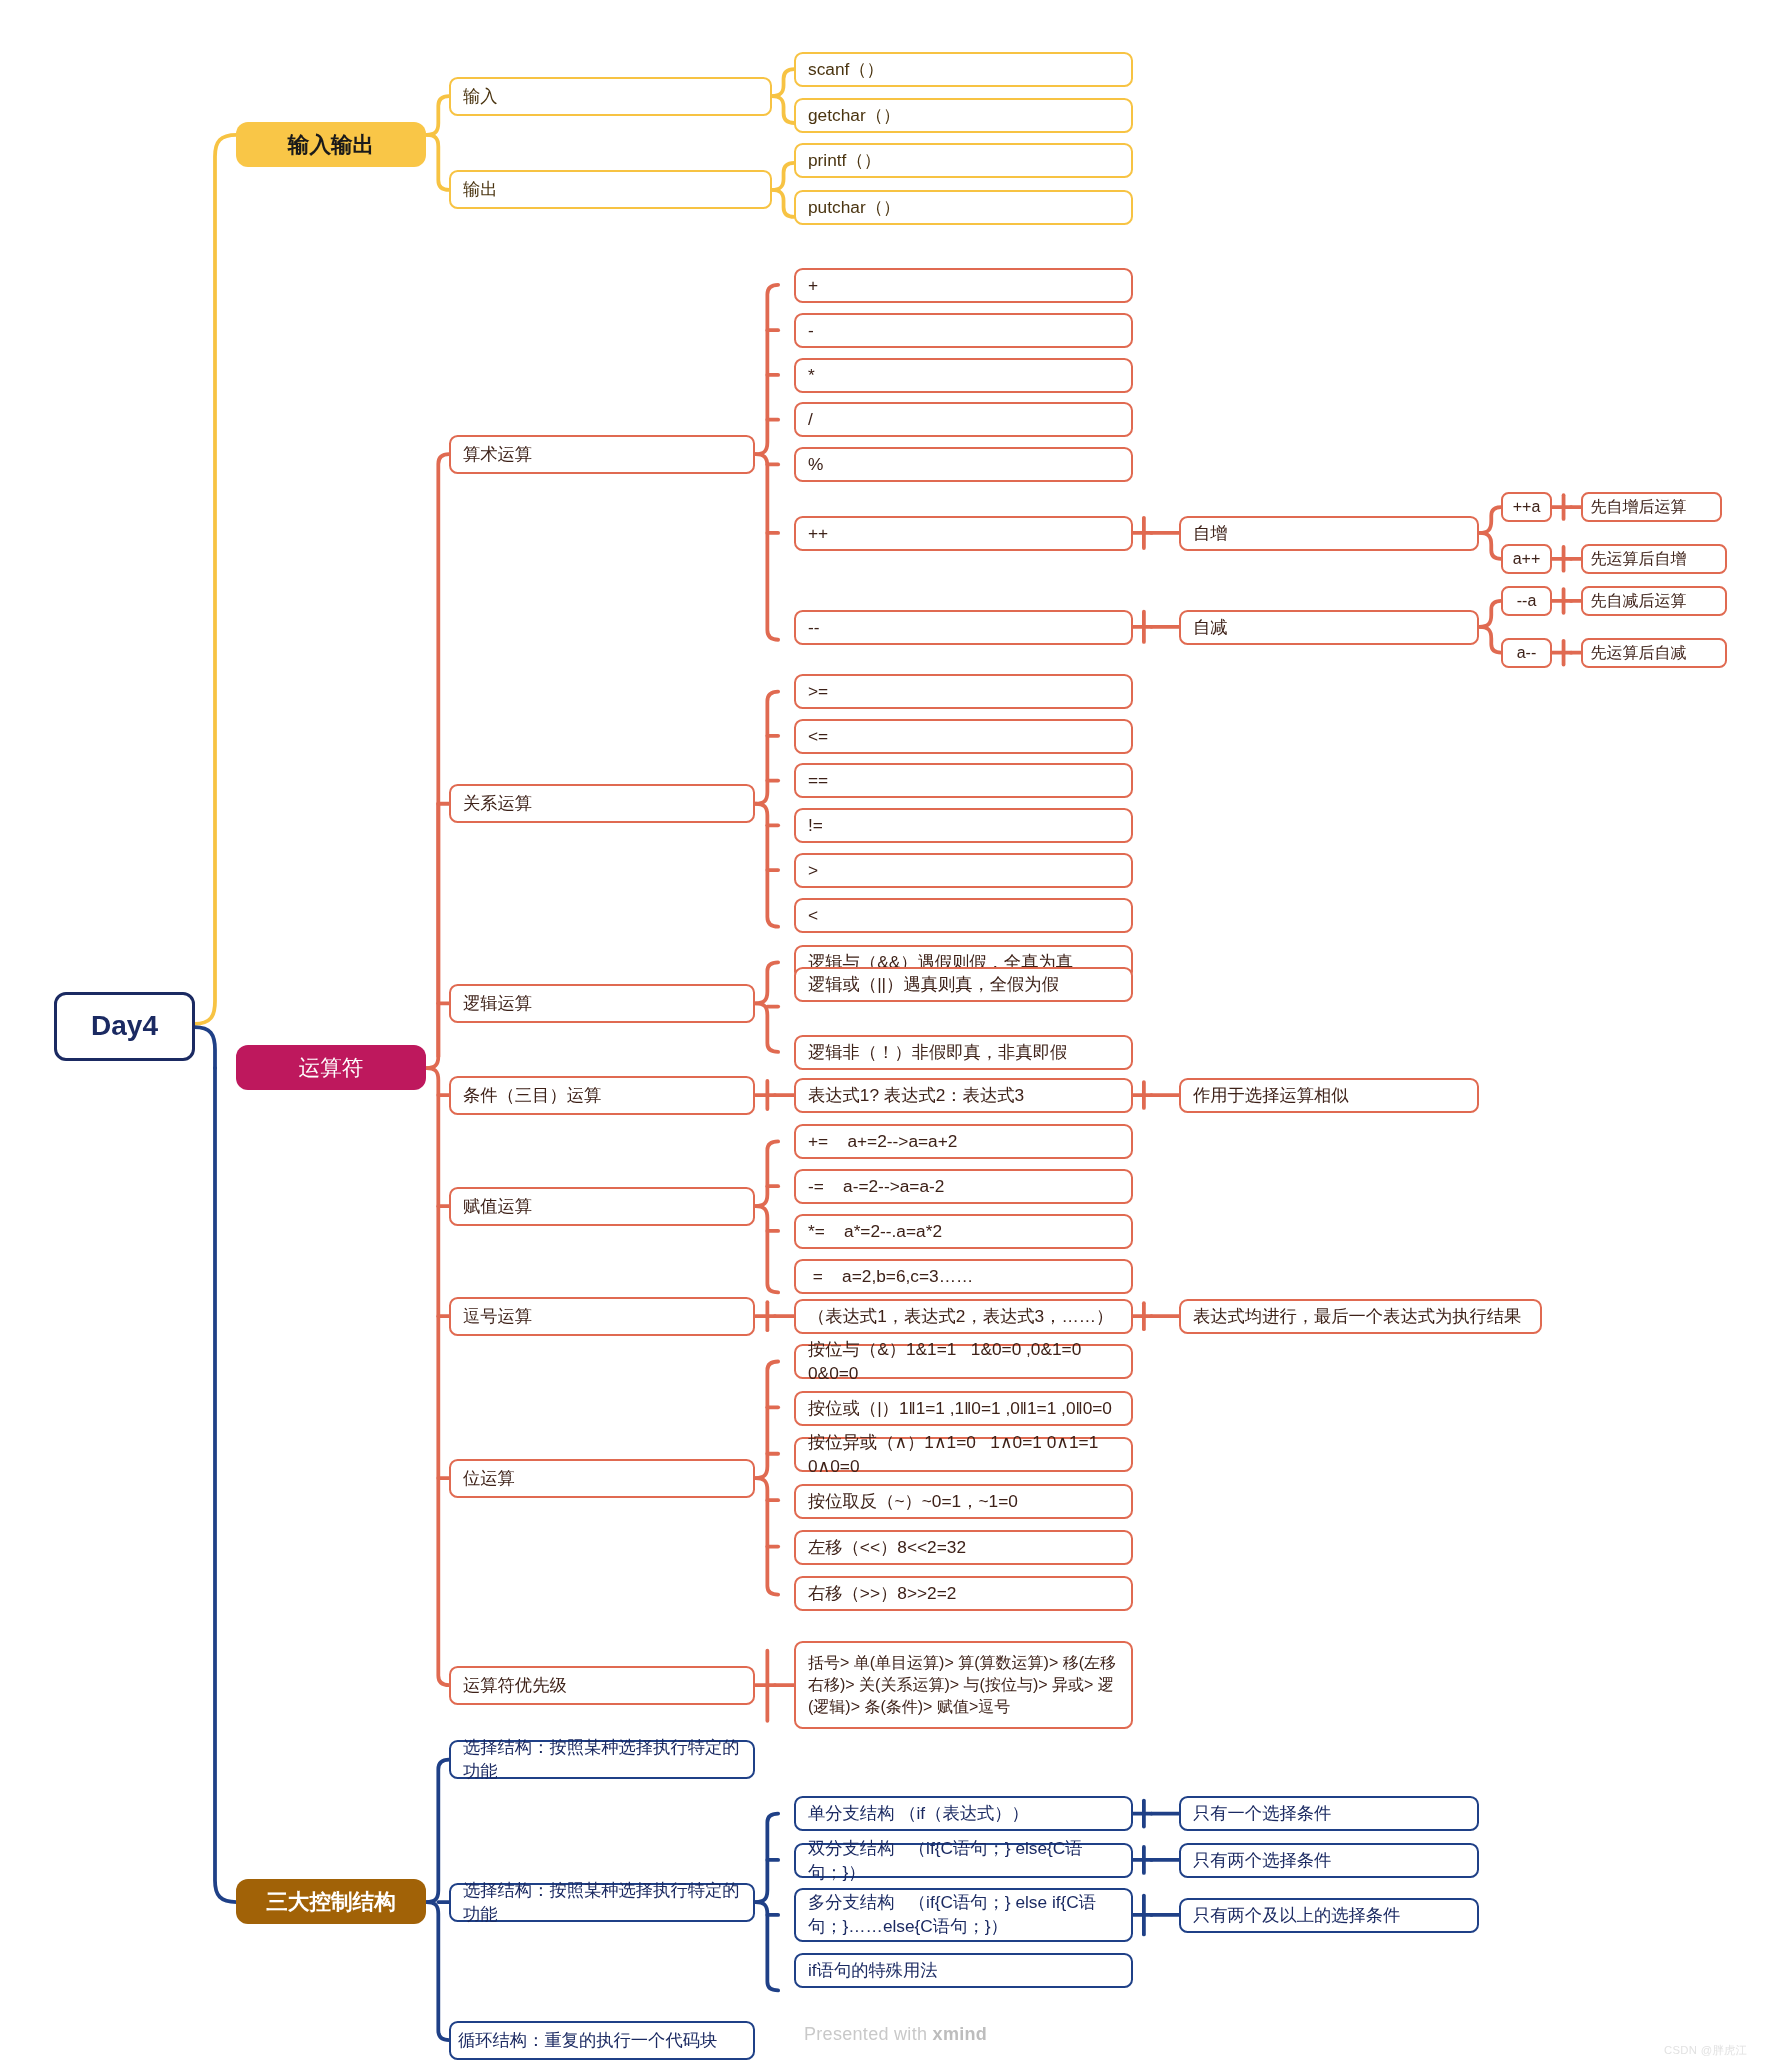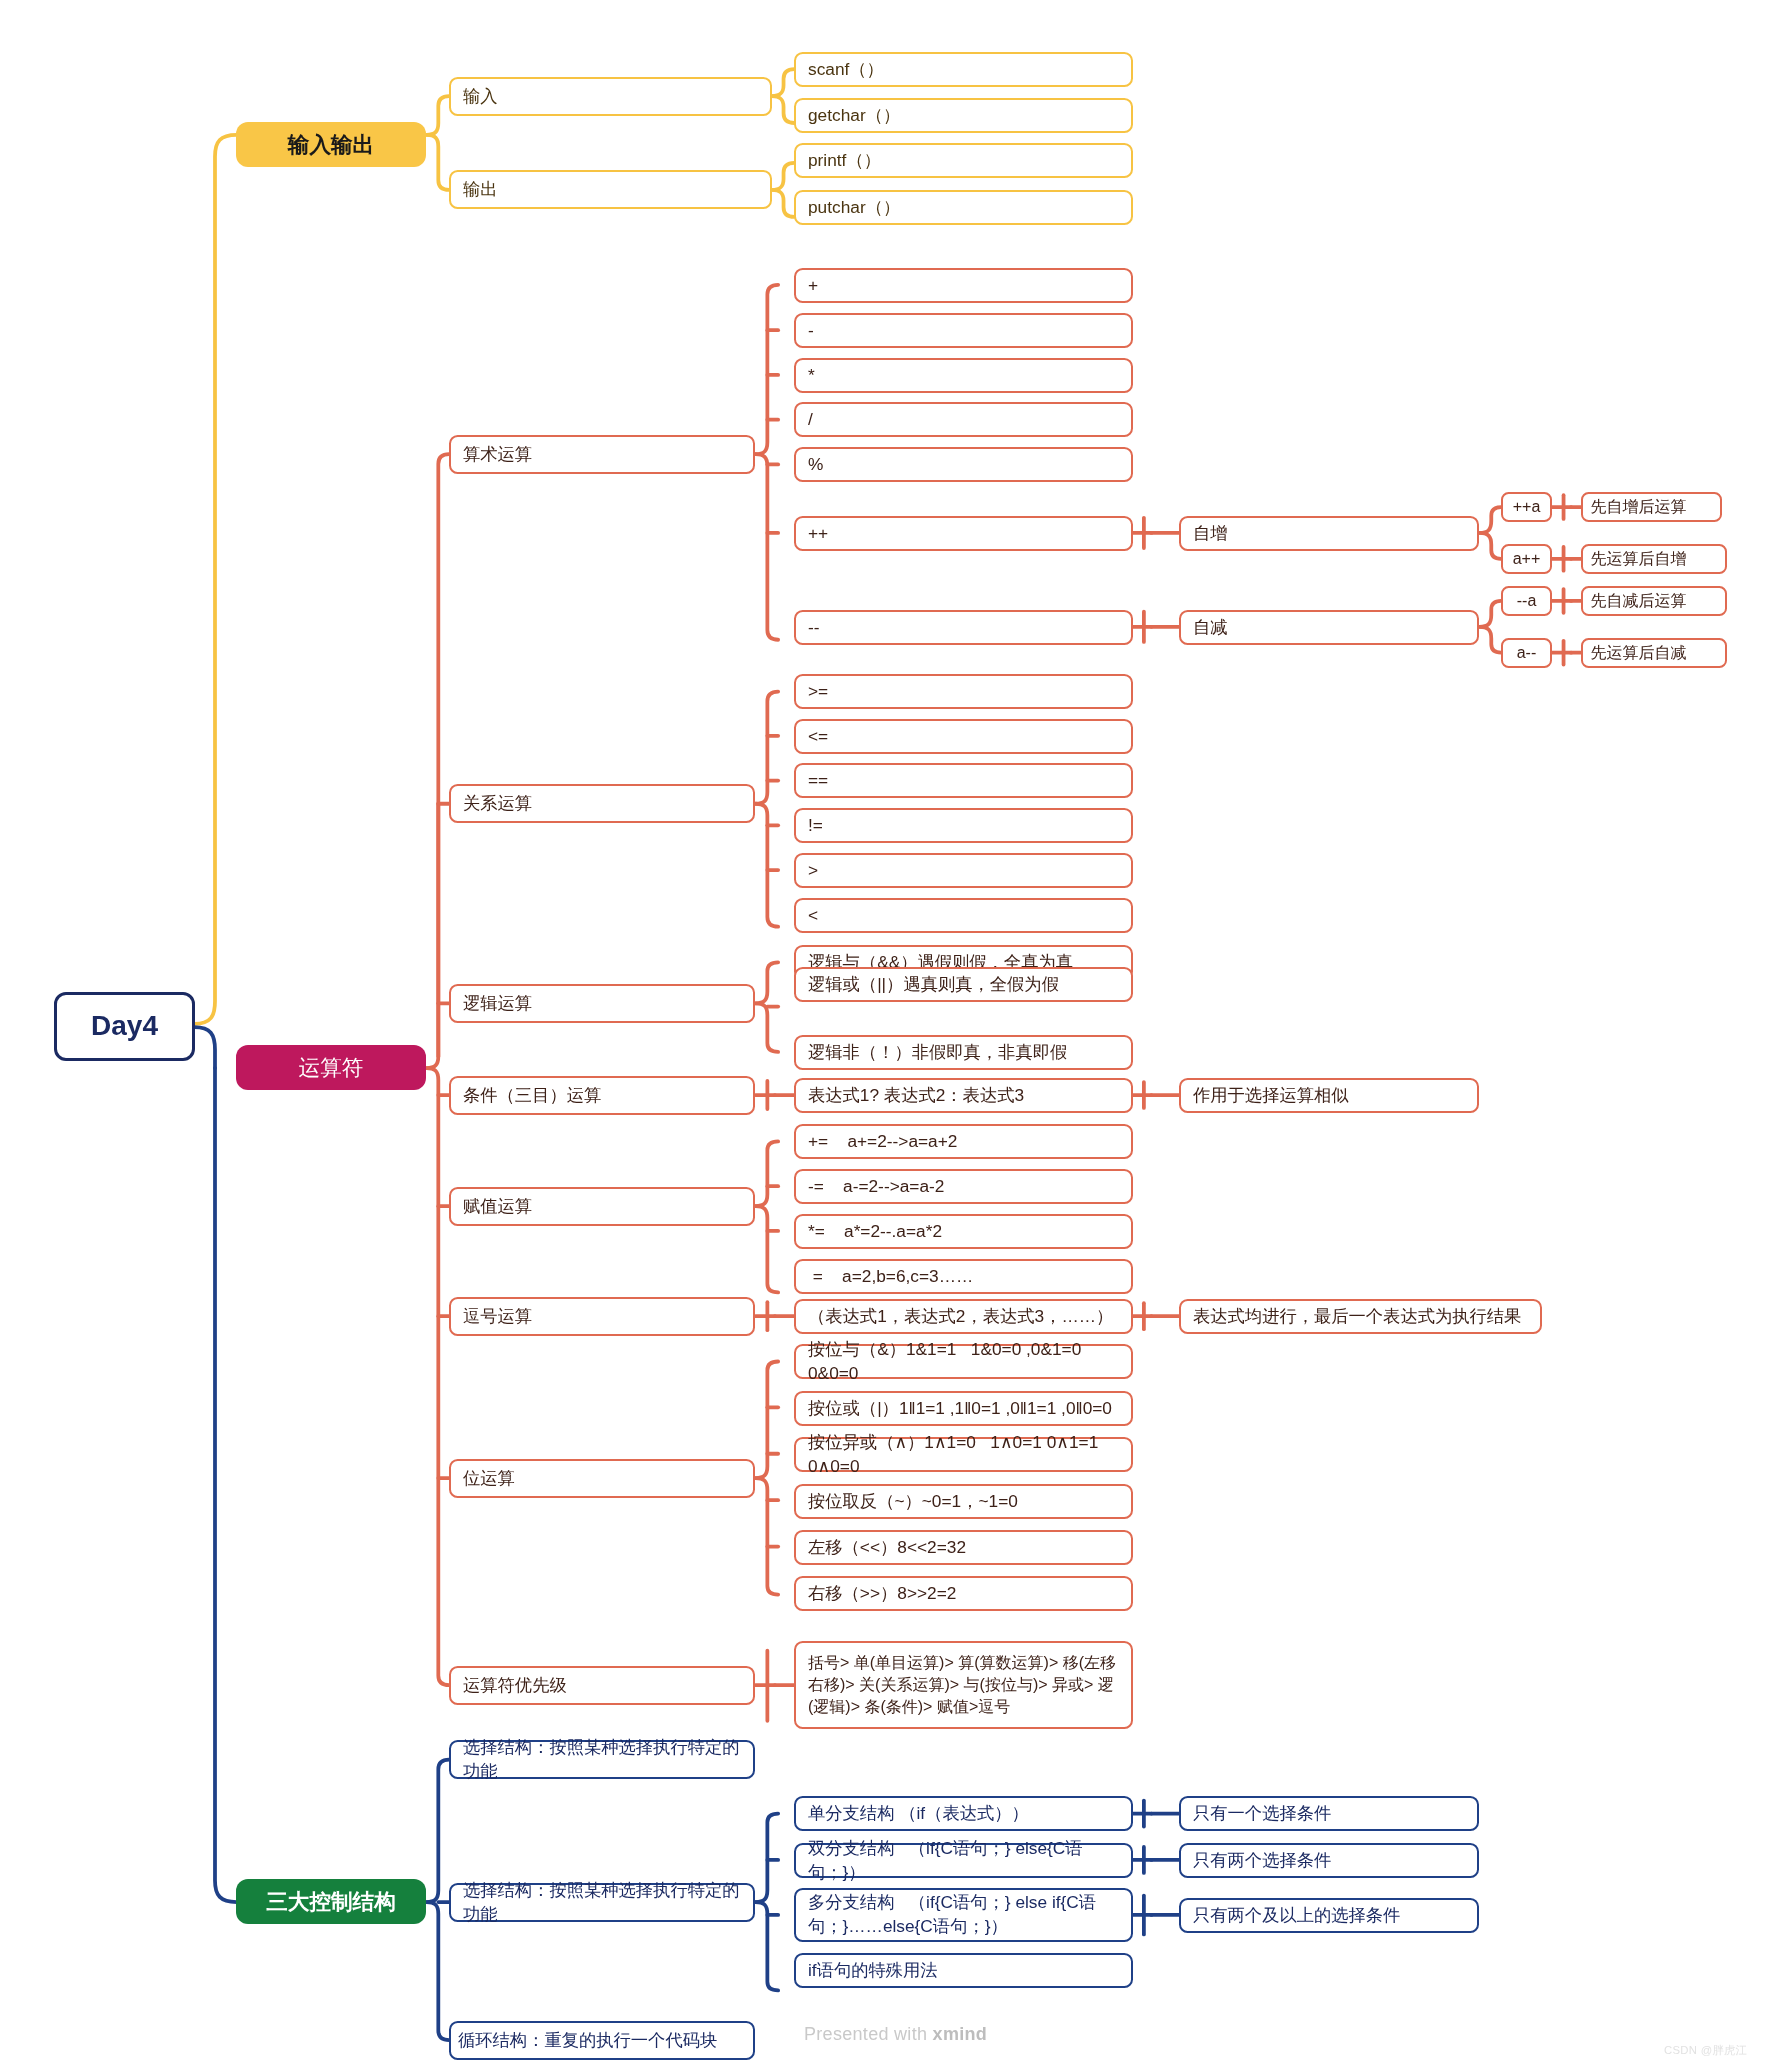--- a/index.html
+++ b/index.html
@@ -57,21 +57,21 @@
   .fill-red {
     background: #be185d;
     border: none;
     color: #ffffff;
     font-size: 21.6px;
     font-weight: normal;
     justify-content: center;
     border-radius: 12px;
   }
   .fill-blue {
-    background: #15803d;
+    background: #a16207;
     border: none;
     color: #ffffff;
     font-size: 21.6px;
     font-weight: bold;
     justify-content: center;
     border-radius: 12px;
   }
   
   .out-yellow {
     border: 2.2px solid #f7c343;

